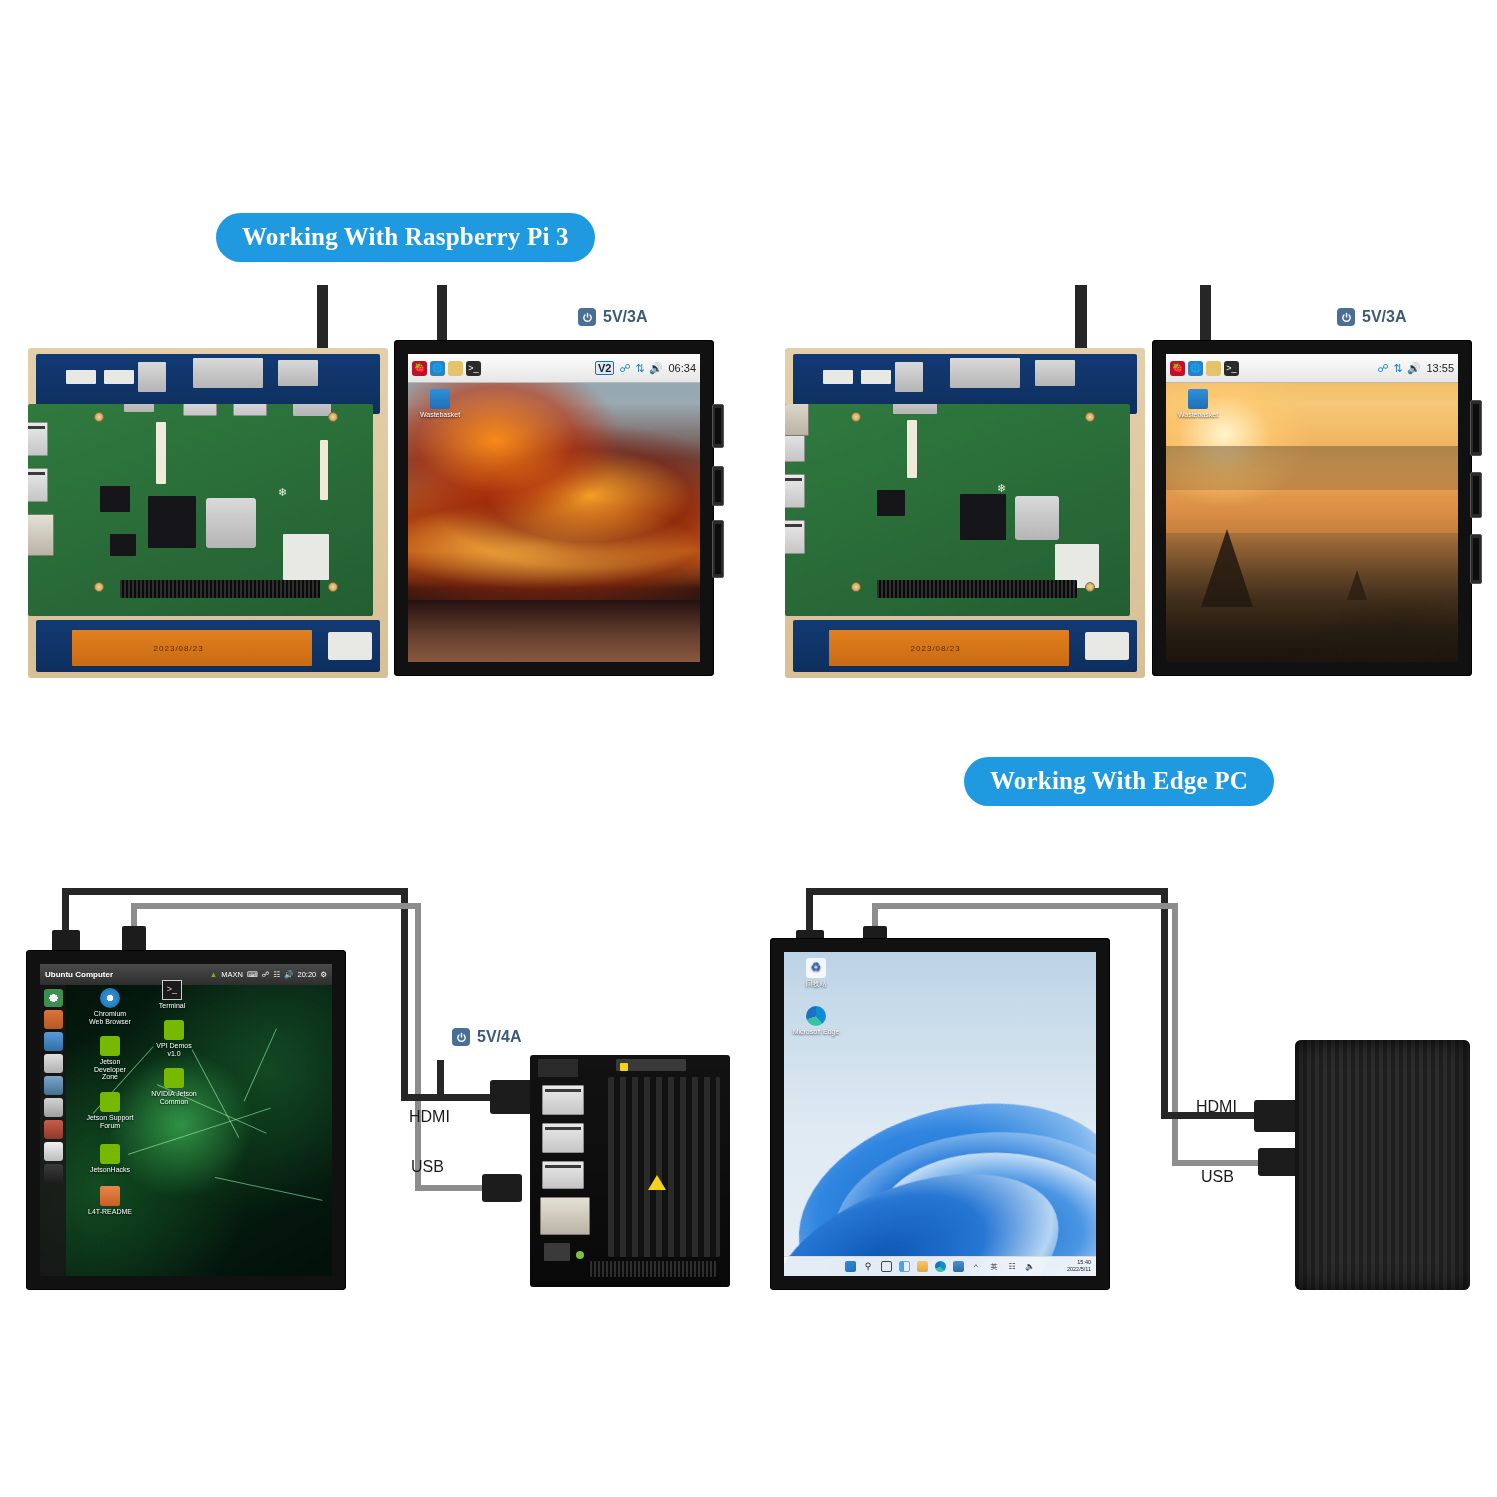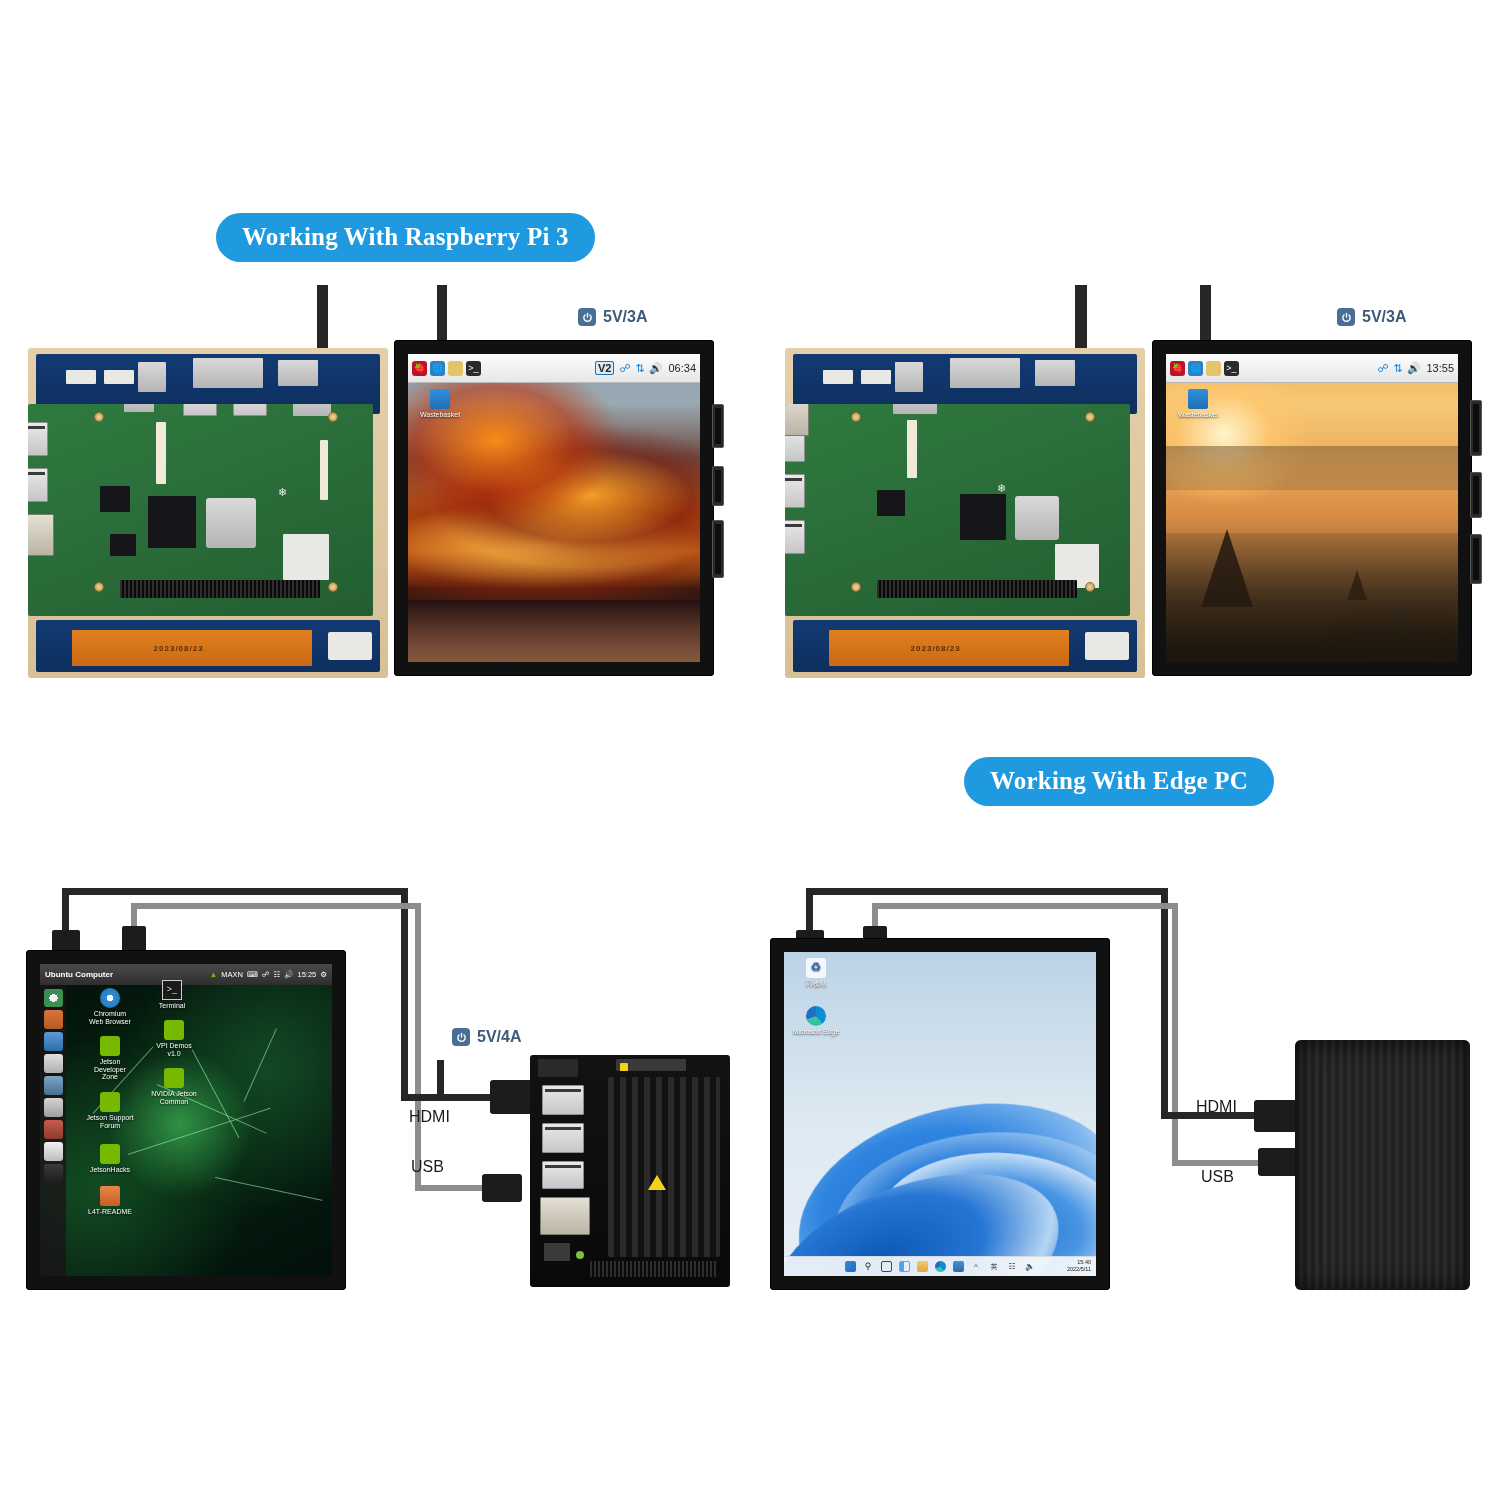--- a/index.html
+++ b/index.html
@@ -249,21 +249,20 @@
     position:absolute;background:linear-gradient(#e4e0d4,#b9b4a4);
     border:1px solid #7d7a6e;border-radius:1px;
   }
   .gpio{
     position:absolute;background:#101010;border-radius:1px;
     background-image:repeating-linear-gradient(90deg,#2e2e2e 0 2px,#0a0a0a 2px 4px);
   }
   .fpc{
     position:absolute;background:linear-gradient(#e2801f,#c96a14);
     border-radius:1px;
-    font-weight:bold;
   }
   .pi-logo{
     position:absolute;color:#ffffff;font-size:11px;opacity:.9;
   }
   .standoff{
     position:absolute;width:10px;height:10px;border-radius:50%;
     background:radial-gradient(#f0d9a0,#b98f45);
     border:1px solid #8e6c32;
   }
 
@@ -524,21 +523,21 @@
       <div class="ubuntu-bar">
         <span>Ubuntu Computer</span>
         <span class="spacer"></span>
         <span class="tray">
           <span style="color:#76b900;">▲</span>
           <span>MAXN</span>
           <span>⌨</span>
           <span>☍</span>
           <span>☷</span>
           <span>🔊</span>
-          <span>15:25</span>
+          <span>20:20</span>
           <span>⚙</span>
         </span>
       </div>
 
       <div class="ubuntu-launcher">
         <i style="background:radial-gradient(#f2f2f2 30%,#3c8f4e 31%);"></i>
         <i style="background:linear-gradient(#d9743b,#b45a24);"></i>
         <i style="background:linear-gradient(#5a9bd5,#2f6fa8);"></i>
         <i style="background:linear-gradient(#e0e0e0,#b0b0b0);"></i>
         <i style="background:linear-gradient(#7aa6c9,#47708f);"></i>

